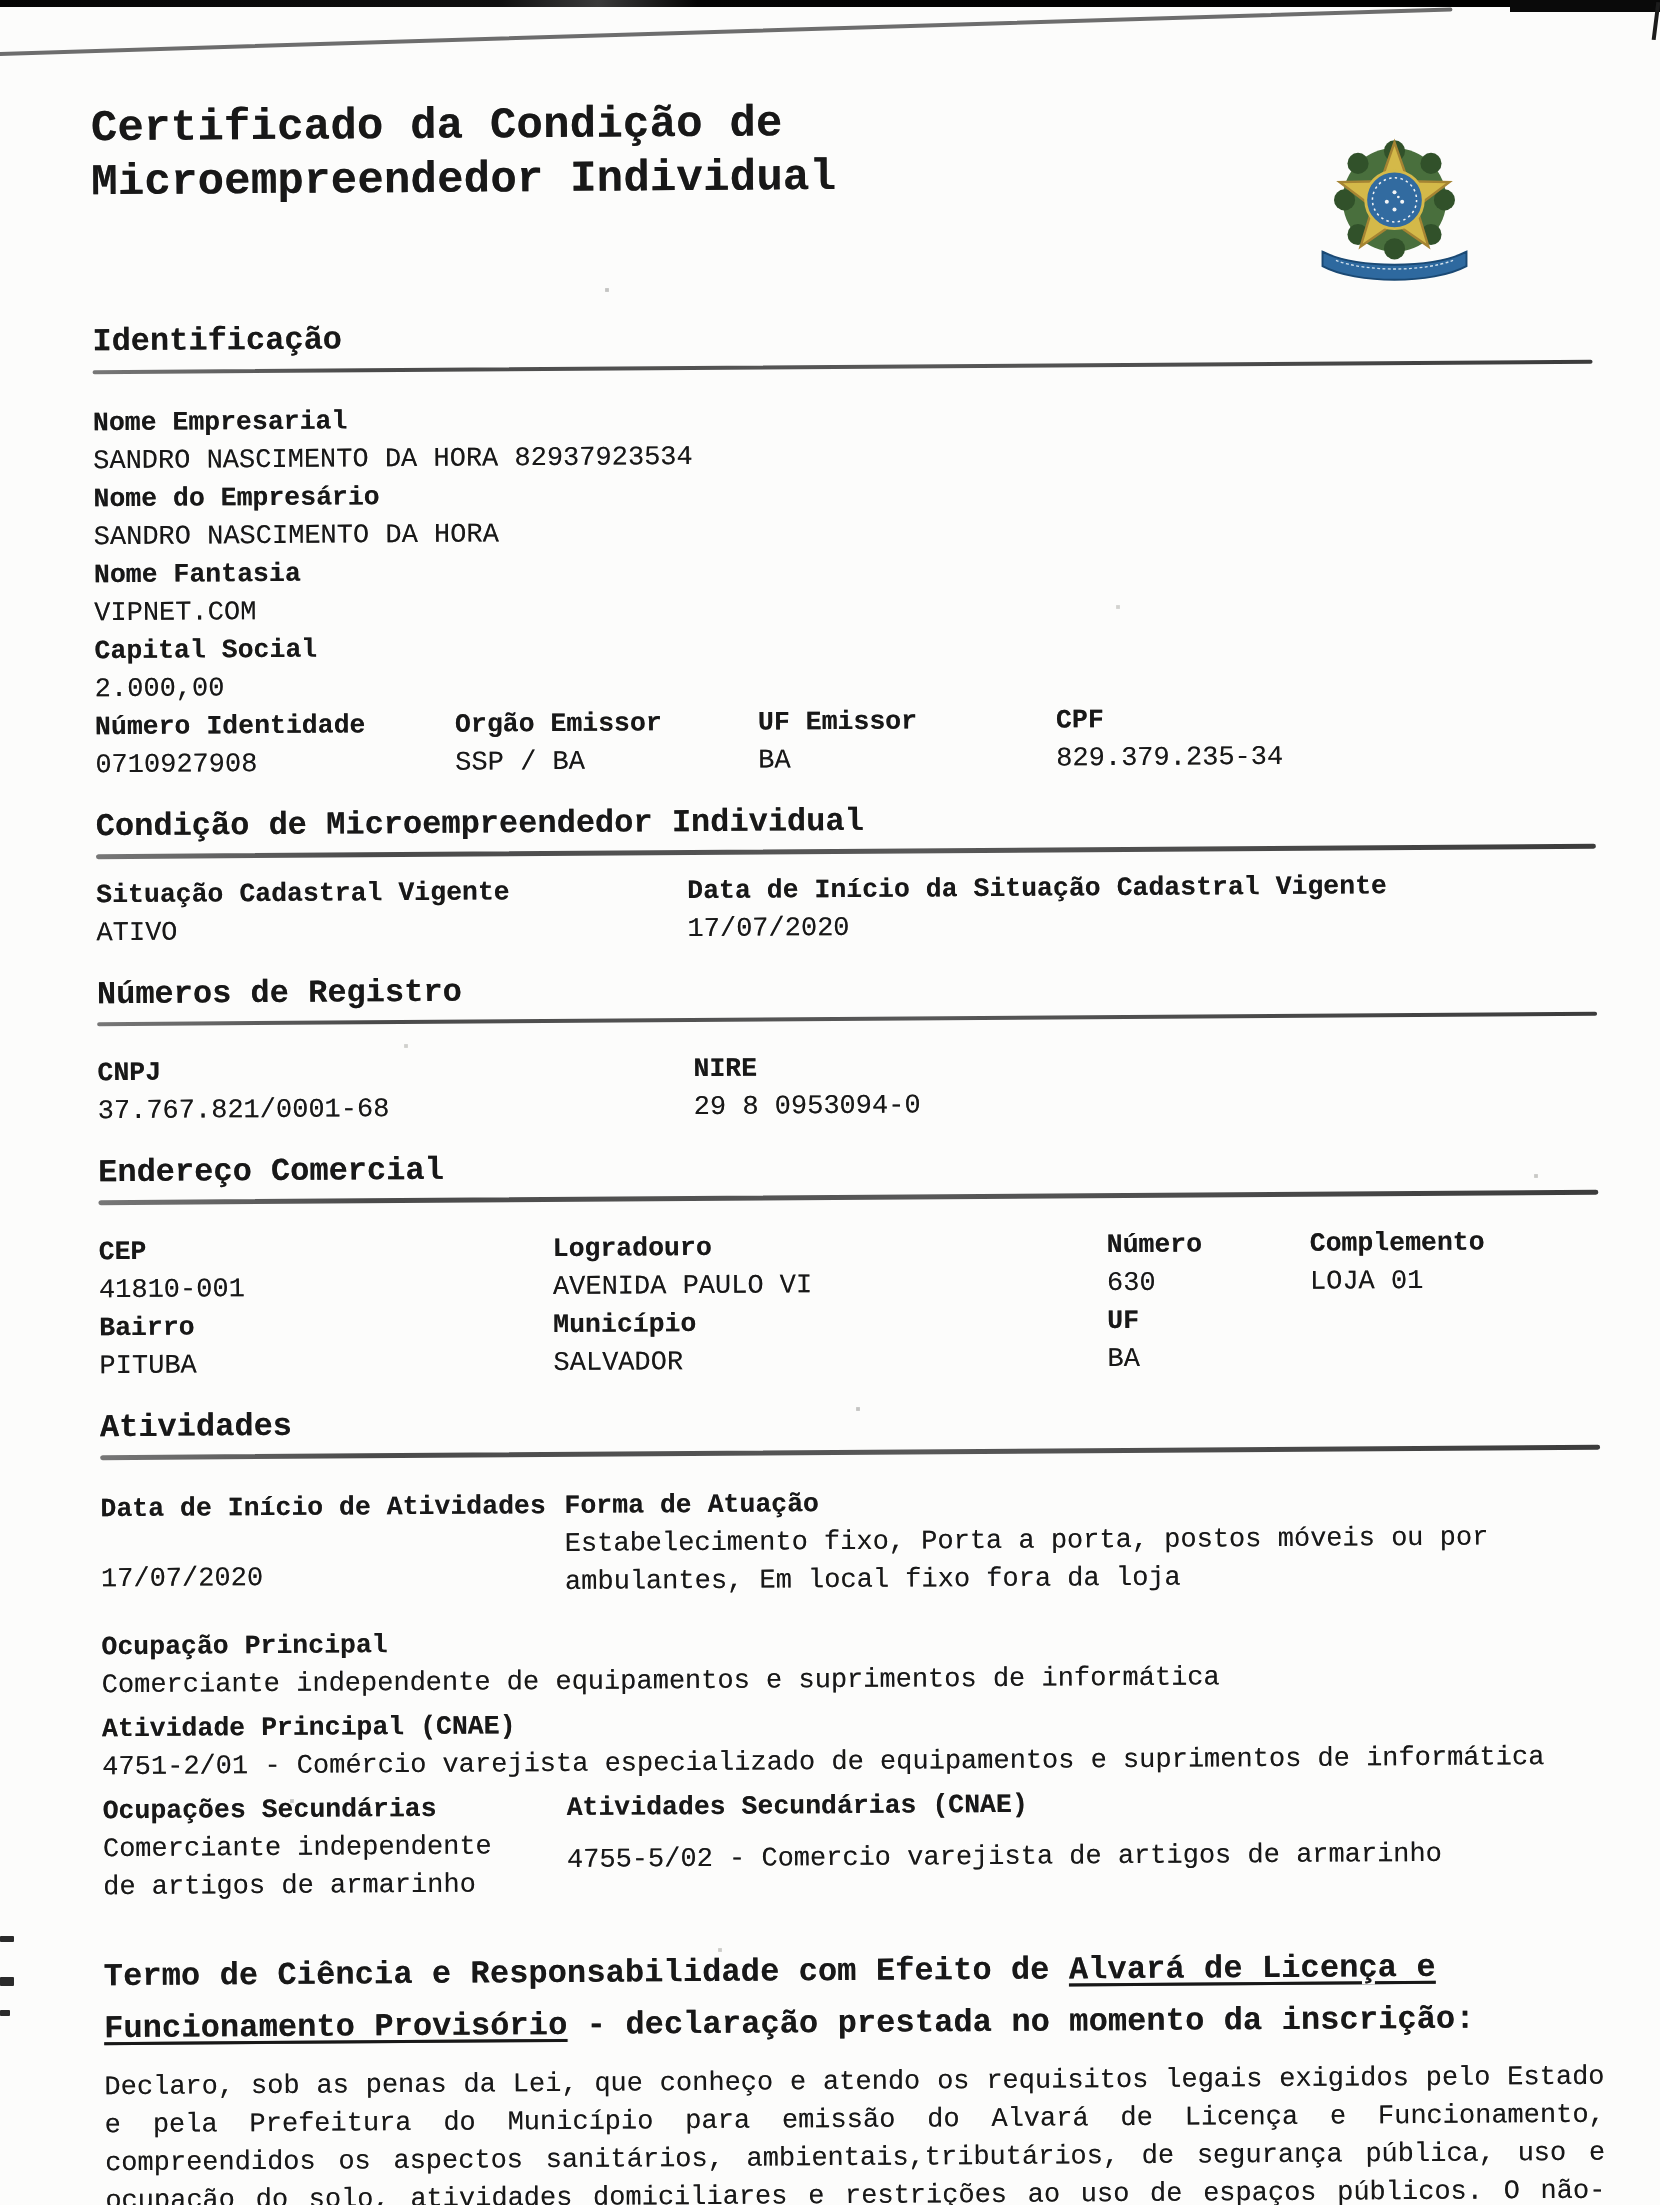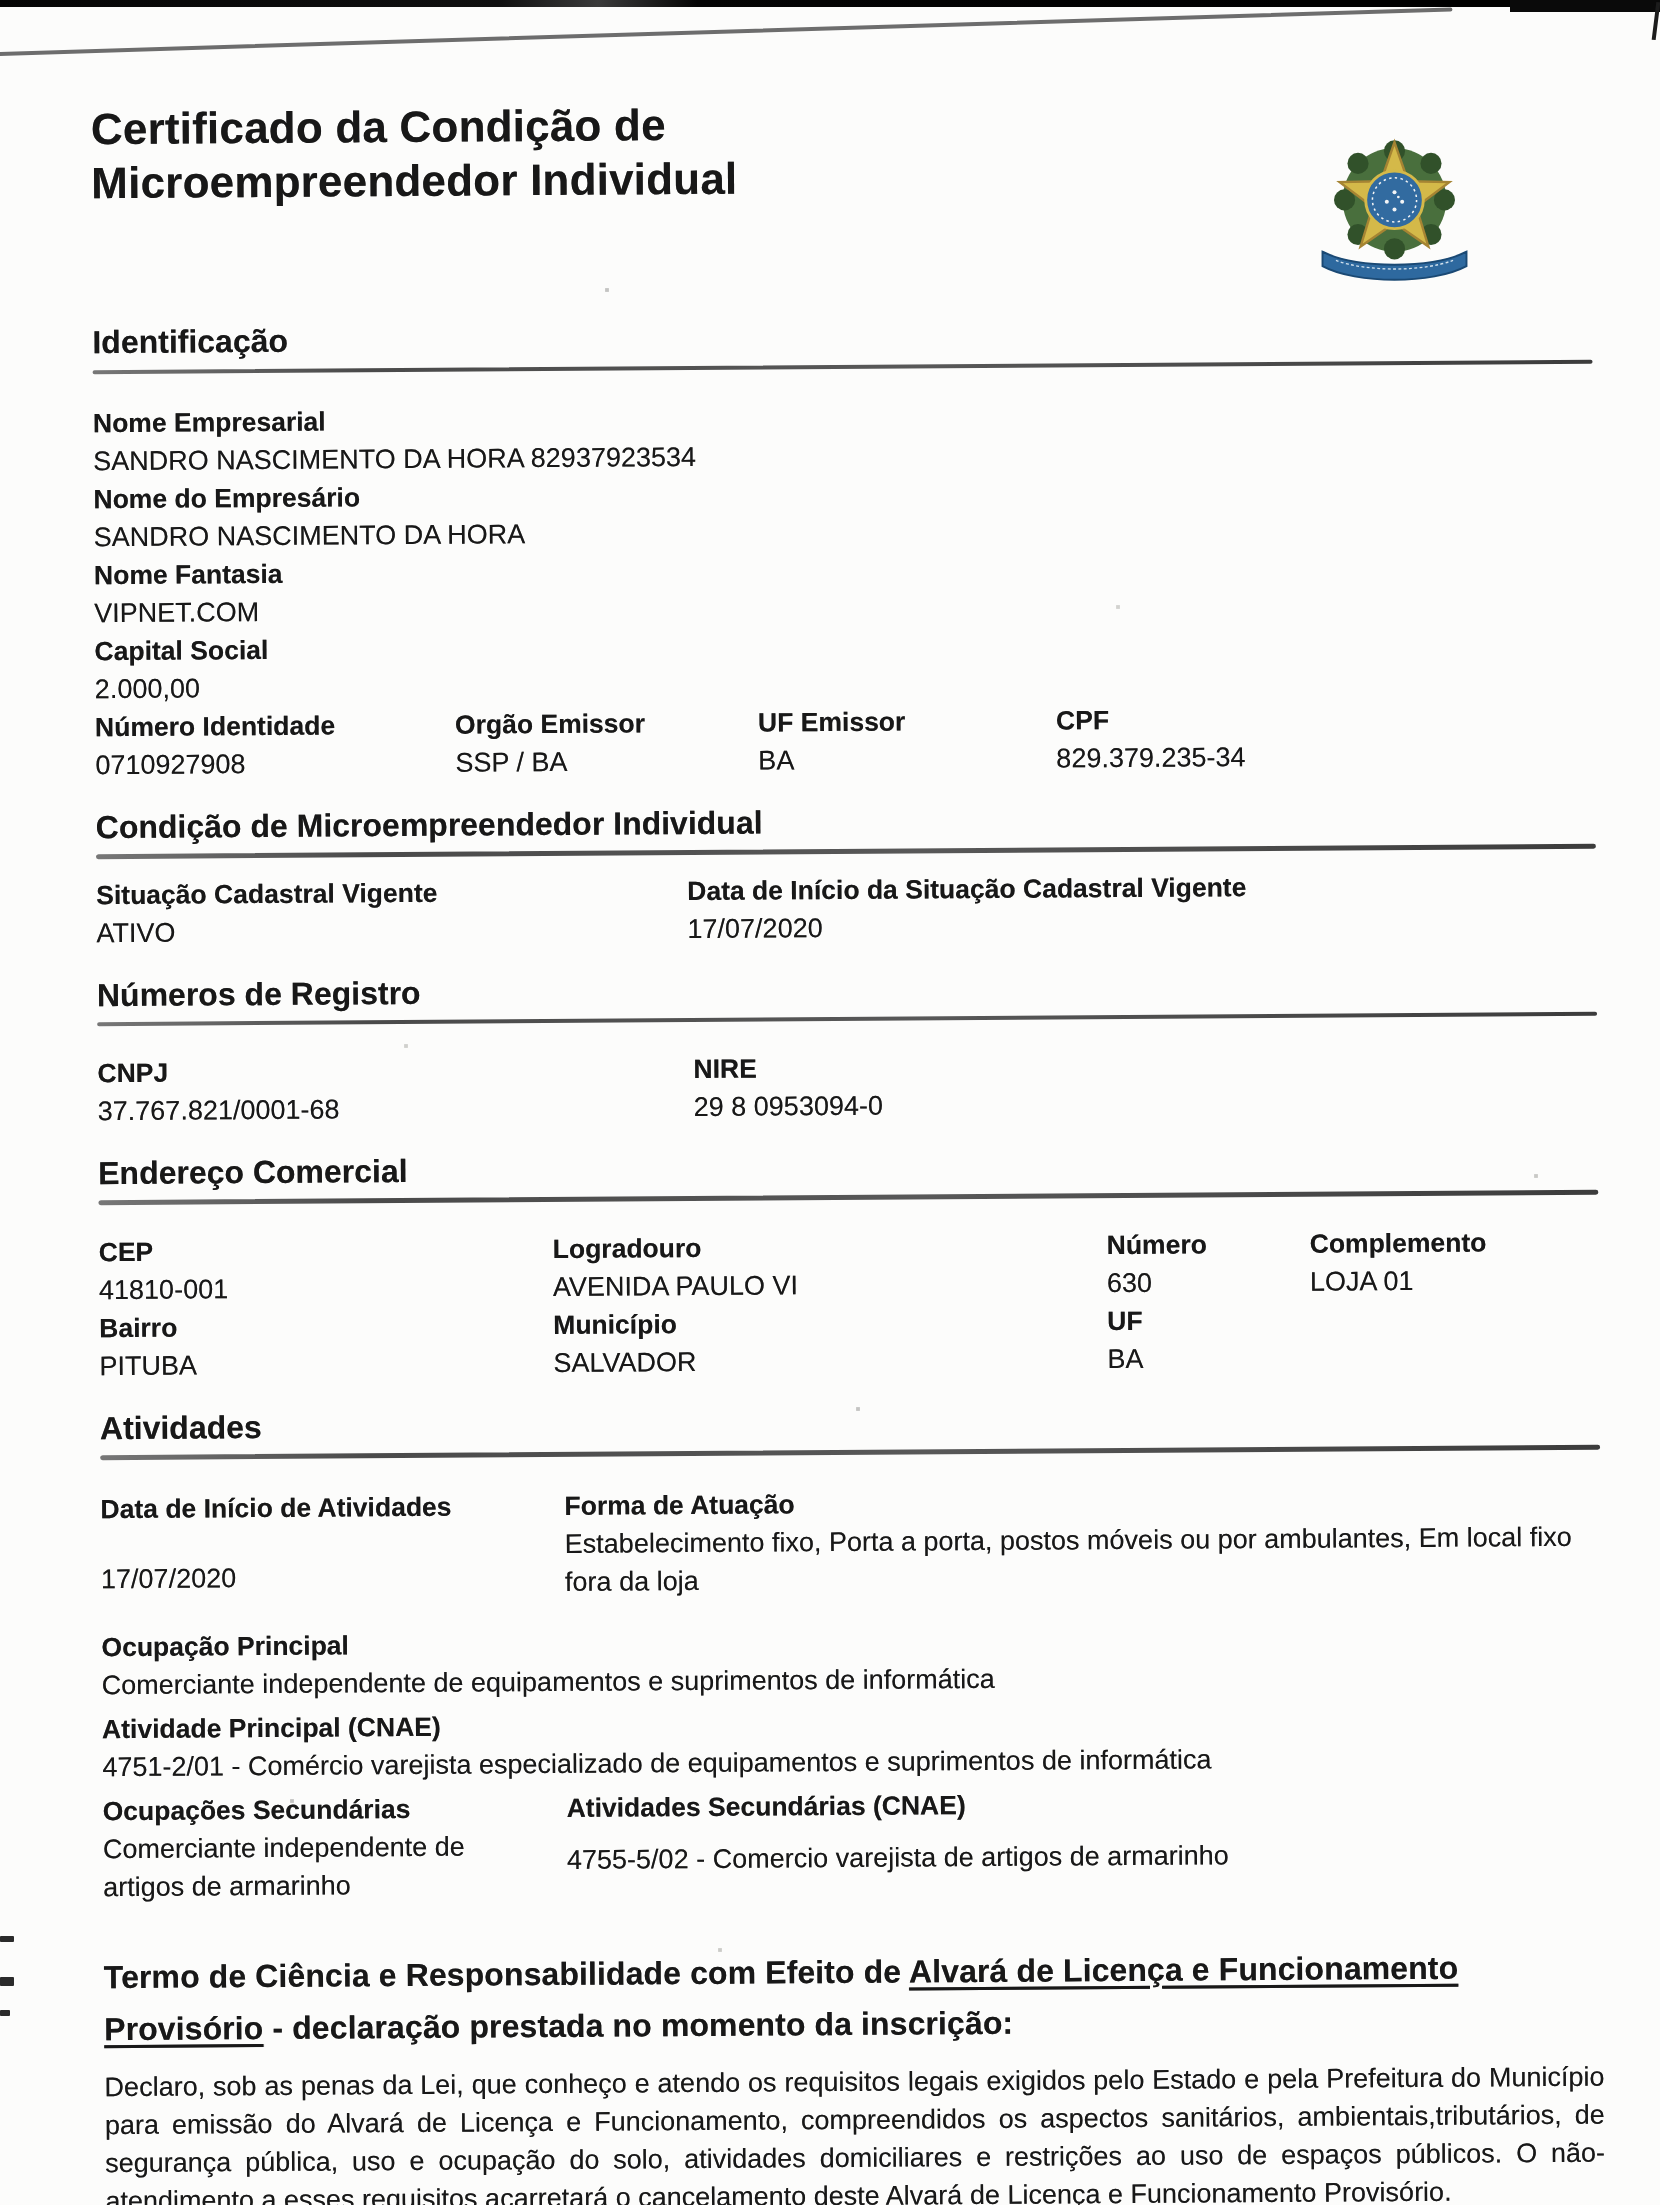--- a/index.html
+++ b/index.html
@@ -2,21 +2,21 @@
 <html lang="pt-BR" style="font-size:15px"><head>
 <meta charset="utf-8">
 <style>
   html,body{margin:0;padding:0;background:#e9e9e7;}
   .page{
     position:relative;
     width:1661px;height:2205px;
     margin:0 auto;
     background:#fcfcfb;
     overflow:hidden;
-    font-family:Liberation Sans, sans-serif;
+    font-family:Liberation Mono, monospace;
     color:#181818;
   }
   
   .top-bar{position:absolute;top:0;left:0;width:100%;height:6.6px;
     background:linear-gradient(90deg,#050505 0%,#101010 30%,#3a3a3a 36%,#050505 42%,#000 78%,#000 100%);}
   .top-bar-right{position:absolute;top:0;right:0;width:151px;height:12.3px;background:#0a0a0a;}
   .top-diag{position:absolute;top:52px;left:-3.8px;width:1457px;height:3.8px;background:#6d6d6d;
     transform:rotate(-1.75deg);transform-origin:left top;border-radius:1.9px;}
   .corner-tick{position:absolute;top:1.9px;right:2.8px;width:3.8px;height:38px;background:#1c1c1c;transform:rotate(7deg);}
   .edge-mark{position:absolute;left:0;width:14px;height:5.7px;background:#2b2b2b;border-radius:0.9px;}

